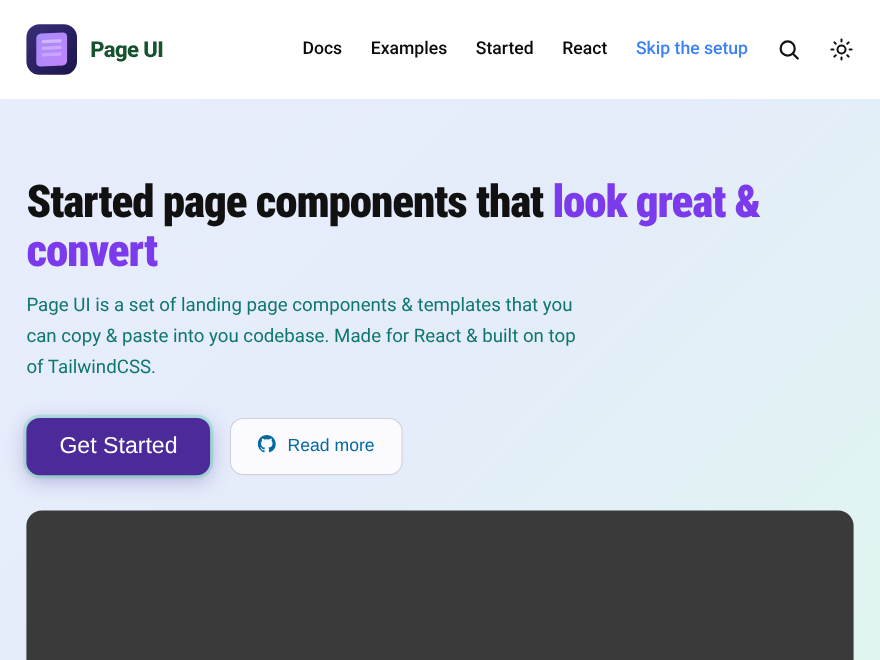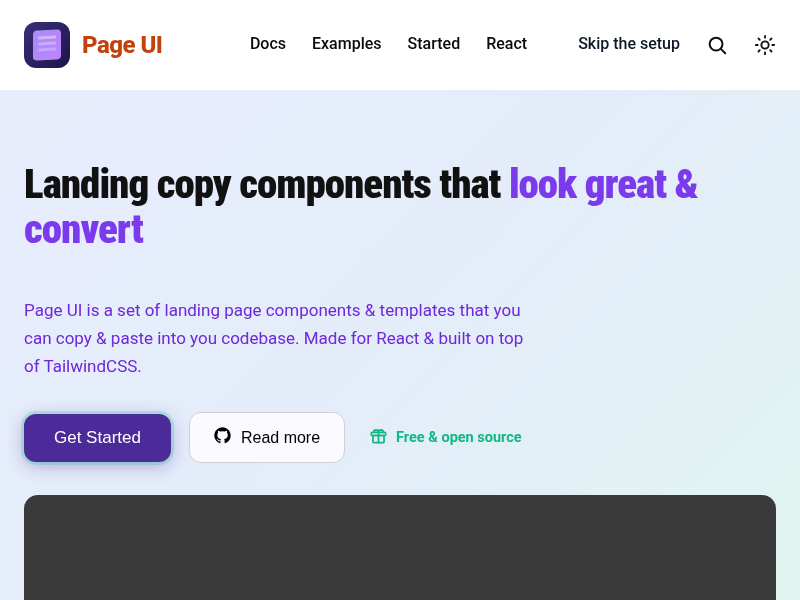--- a/index.html
+++ b/index.html
@@ -43,39 +43,38 @@
     .logo-inner::after {
       content: '';
       position: absolute;
       top: 6px; left: 5px; right: 5px;
       height: 3px;
       background: rgba(255,255,255,0.4);
       border-radius: 1px;
       box-shadow: 0 6px 0 rgba(255,255,255,0.3), 0 12px 0 rgba(255,255,255,0.25);
     }
     .brand-name {
-      font-size: 24px;
+      font-size: 20px;
       font-weight: 800;
-      color: #c2410c;
+      color: #14532d;
       letter-spacing: -0.5px;
     }
     .nav {
       display: flex;
       align-items: flex-start;
       gap: 26px;
     }
     .nav-link {
       font-size: 16px;
       color: #0a0a0a;
       font-weight: 500;
       cursor: pointer;
     }
     .nav-link.highlight {
-      color: #0f172a;
-      margin-left: 25px;
+      color: #3b82f6;
     }
     .icon-btn {
       cursor: pointer;
       color: #111;
       display: flex;
       align-items: center;
       justify-content: center;
     }
     .icon-btn svg { width: 22px; height: 22px; }
     .main {
@@ -87,46 +86,46 @@
       line-height: 1.1;
       letter-spacing: -1px;
       color: #111;
       max-width: 700px;
       font-stretch: condensed;
     }
     .hero-title .accent {
       color: #7c3aed;
     }
     .hero-desc {
-      margin-top: 44px;
+      margin-top: 12px;
       font-size: 17px;
       line-height: 1.65;
-      color: #6d28d9;
+      color: #0f766e;
       max-width: 500px;
     }
     .cta-row {
       margin-top: 32px;
       display: flex;
       align-items: center;
       gap: 18px;
     }
     .btn-primary {
       background: #4c2a99;
       color: #fff;
-      font-size: 17px;
+      font-size: 21px;
       font-weight: 500;
       padding: 14px 30px;
       border-radius: 12px;
       border: none;
       cursor: pointer;
       box-shadow: 0 0 0 3px rgba(52, 211, 153, 0.28), 0 4px 18px rgba(76, 42, 153, 0.35);
     }
     .btn-secondary {
       background: #fafaff;
-      color: #000000;
+      color: #0369a1;
       font-size: 16px;
       font-weight: 500;
       padding: 14px 24px;
       border-radius: 12px;
       border: 1px solid #d0d0d8;
       cursor: pointer;
       display: flex;
       align-items: center;
       gap: 10px;
     }
@@ -182,40 +181,28 @@
           <line x1="20" y1="12" x2="22" y2="12"></line>
           <line x1="4.9" y1="19.1" x2="6.3" y2="17.7"></line>
           <line x1="17.7" y1="6.3" x2="19.1" y2="4.9"></line>
         </svg>
     </span>
   </nav>
 </header>
 
 <main class="main">
   <h1 class="hero-title">
-    <span>Landing copy components that </span><span class="accent">look great &amp; convert</span>
+    <span>Started page components that </span><span class="accent">look great &amp; convert</span>
   </h1>
   <p class="hero-desc">Page UI is a set of landing page components &amp; templates that you can copy &amp; paste into you codebase. Made for React &amp; built on top of TailwindCSS.</p>
   <div class="cta-row">
     <button class="btn-primary">Get Started</button>
     <button class="btn-secondary">
       <span>
         <svg viewBox="0 0 24 24" fill="currentColor">
             <path d="M12 .5C5.65.5.5 5.65.5 12c0 5.09 3.29 9.4 7.86 10.93.58.1.79-.25.79-.56v-2.17c-3.2.7-3.88-1.37-3.88-1.37-.52-1.33-1.28-1.69-1.28-1.69-1.05-.72.08-.7.08-.7 1.16.08 1.77 1.19 1.77 1.19 1.03 1.77 2.71 1.26 3.37.96.1-.75.4-1.26.73-1.55-2.56-.29-5.25-1.28-5.25-5.7 0-1.26.45-2.29 1.19-3.1-.12-.29-.52-1.47.11-3.06 0 0 .97-.31 3.18 1.18a11 11 0 0 1 5.79 0c2.2-1.49 3.17-1.18 3.17-1.18.63 1.59.23 2.77.11 3.06.74.81 1.19 1.84 1.19 3.1 0 4.43-2.7 5.4-5.27 5.69.41.36.78 1.06.78 2.14v3.17c0 .31.21.67.8.56A11.5 11.5 0 0 0 23.5 12C23.5 5.65 18.35.5 12 .5z"></path>
           </svg>
       </span>
       <span>Read more</span>
     </button>
-    <div class="badge">
-      <span>
-        <svg viewBox="0 0 24 24" fill="none" stroke="currentColor" stroke-width="2.2" stroke-linecap="round" stroke-linejoin="round">
-            <rect x="3" y="8" width="18" height="4" rx="1"></rect>
-            <rect x="5" y="12" width="14" height="9" rx="1"></rect>
-            <line x1="12" y1="8" x2="12" y2="21"></line>
-            <path d="M12 8c0-4-6-4-6 0"></path>
-            <path d="M12 8c0-4 6-4 6 0"></path>
-          </svg>
-      </span>
-      <span>Free &amp; open source</span>
-    </div>
   </div>
   <div class="video-box"></div>
 </main>
 
 </body></html>

